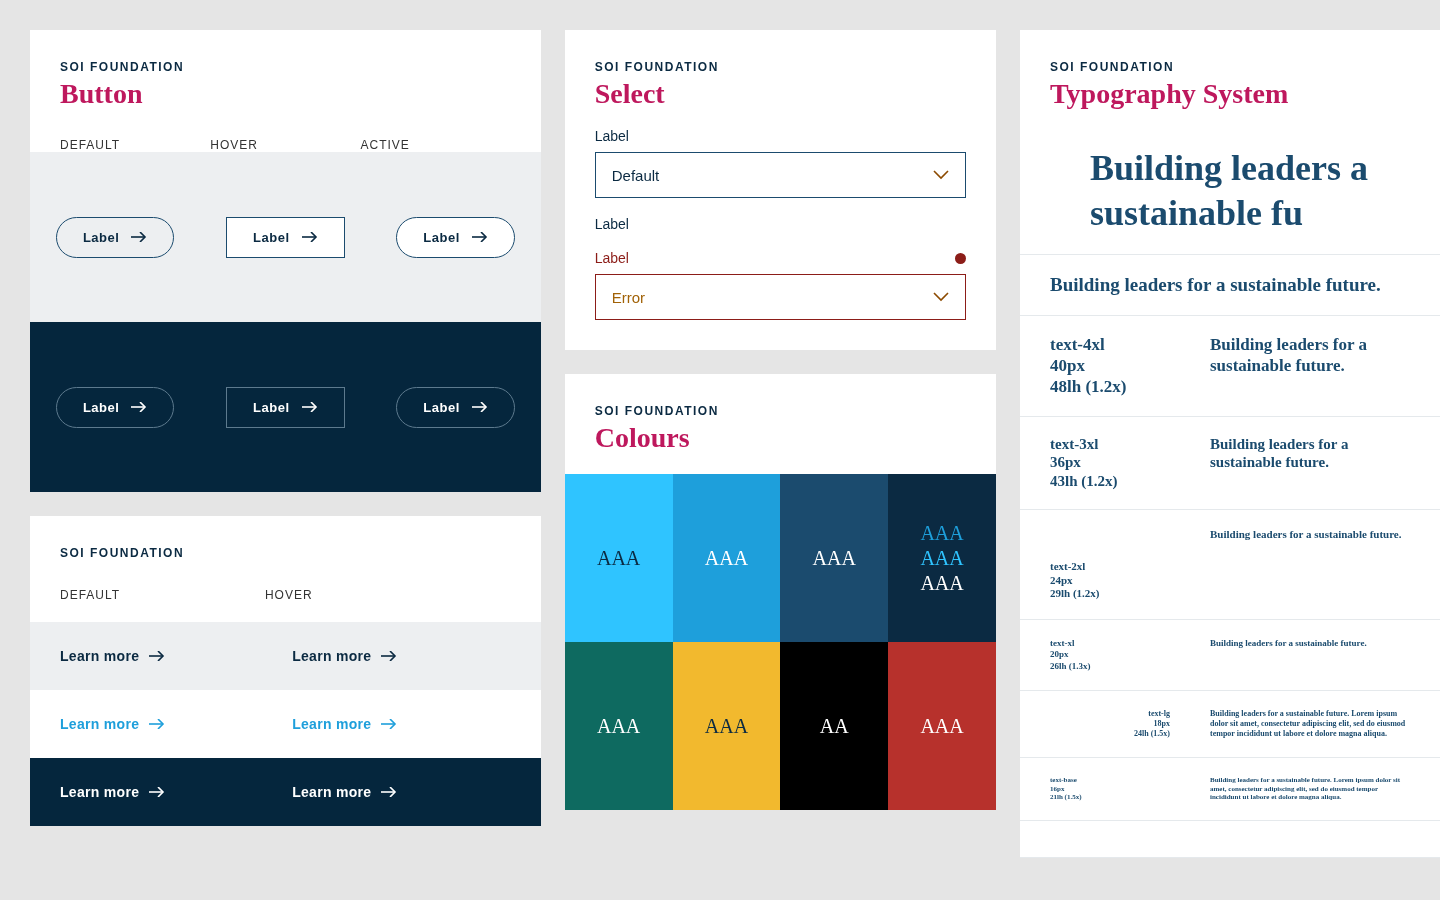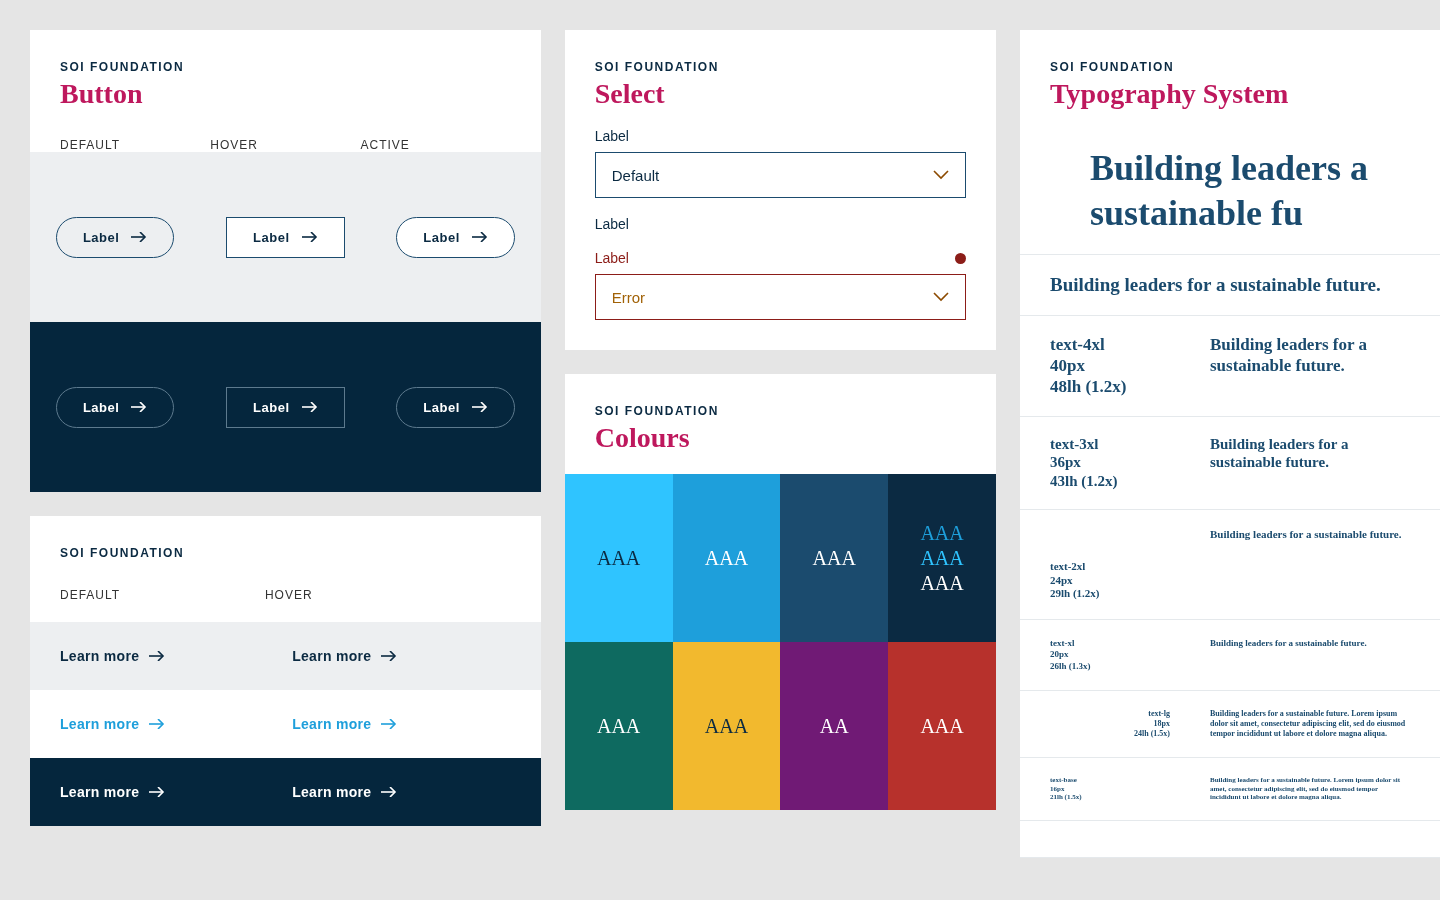--- a/index.html
+++ b/index.html
@@ -292,21 +292,21 @@
             <span style="color: rgb(30, 159, 219);">AAA</span>
             <span style="color: rgb(47, 196, 255);">AAA</span>
             <span style="color: rgb(255, 255, 255);">AAA</span>
           </div>
           <div class="swatch" style="background: rgb(14, 106, 96);">
             <span style="color: rgb(255, 255, 255);">AAA</span>
           </div>
           <div class="swatch" style="background: rgb(242, 185, 46);">
             <span style="color: rgb(11, 42, 66);">AAA</span>
           </div>
-          <div class="swatch" style="background: #701a75;">
+          <div class="swatch" style="background: #000000;">
             <span style="color: rgb(255, 255, 255);">AA</span>
           </div>
           <div class="swatch" style="background: rgb(183, 49, 44);">
             <span style="color: rgb(255, 255, 255);">AAA</span>
           </div>
         </div>
     </div>
 
   </div>
 

